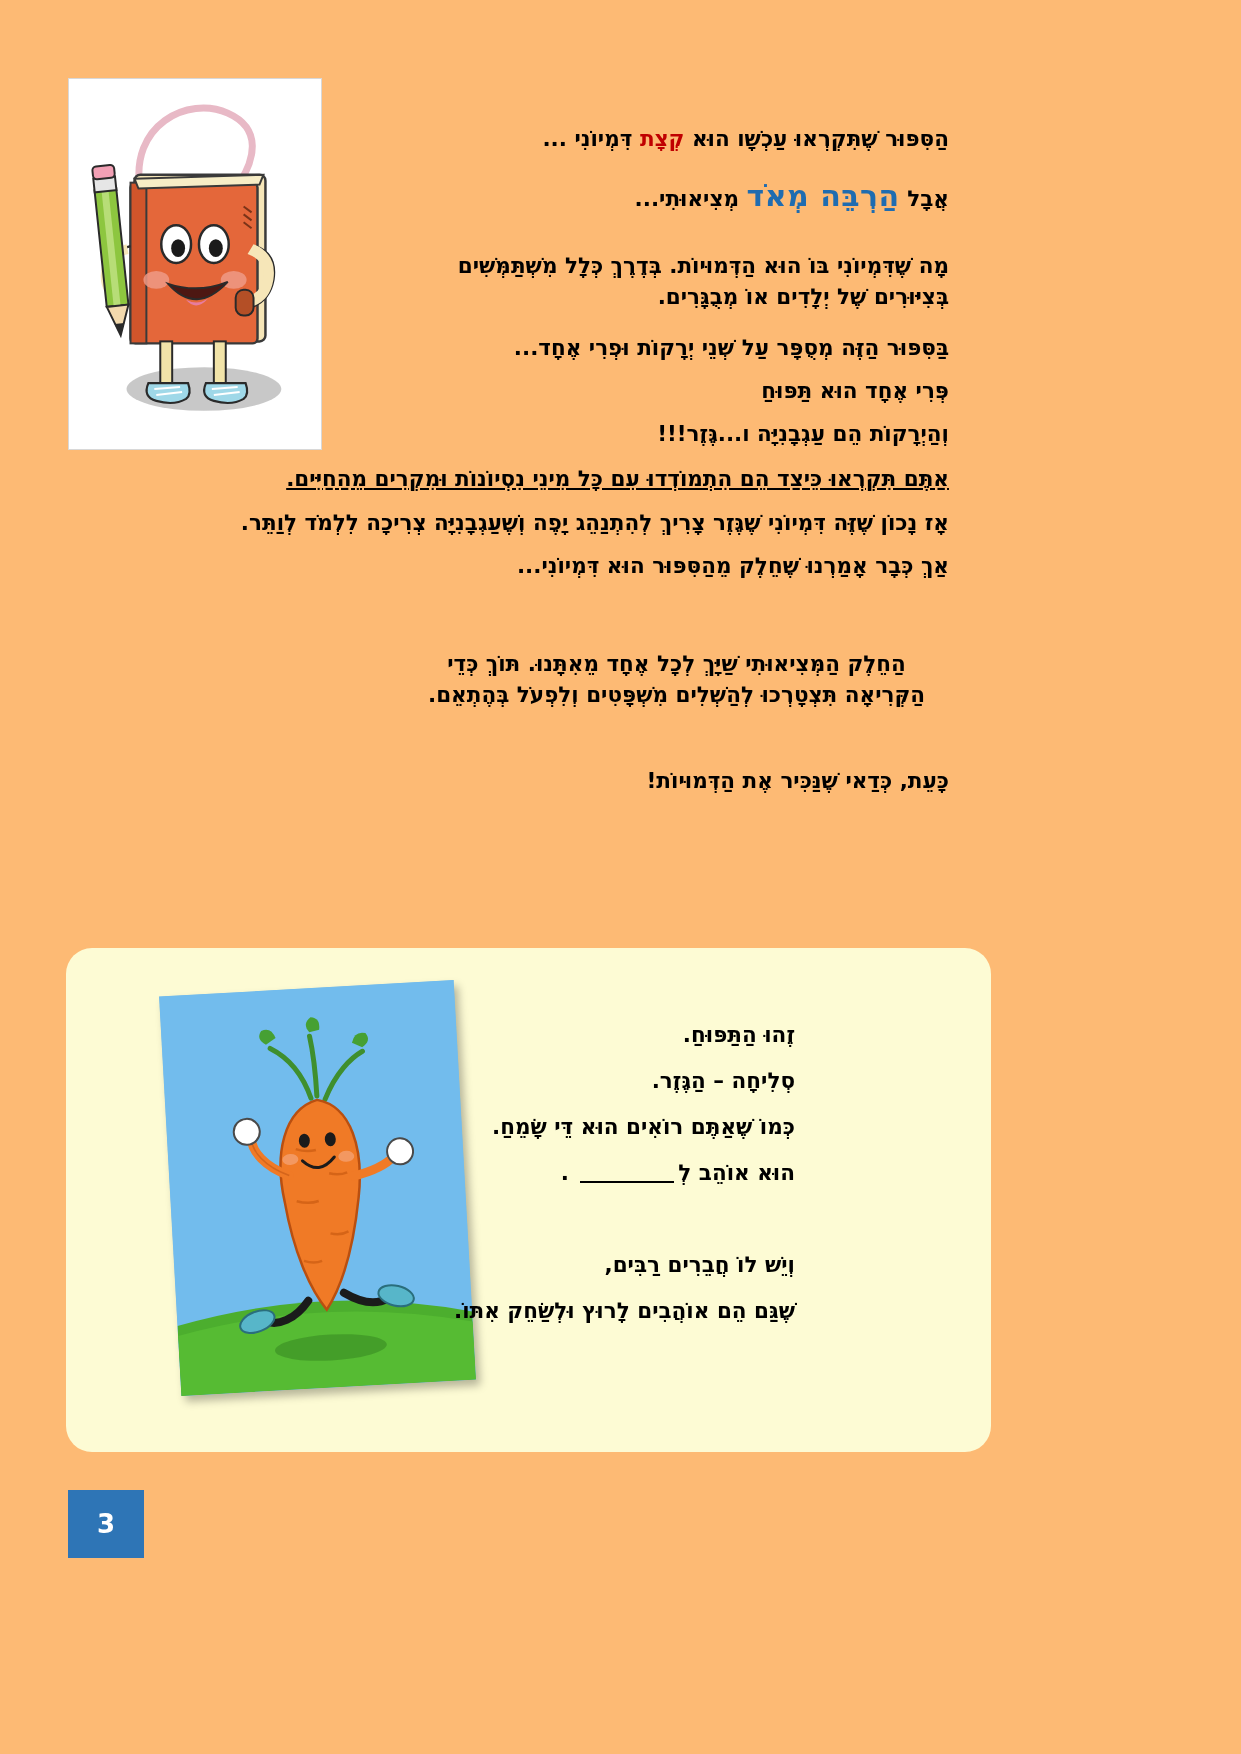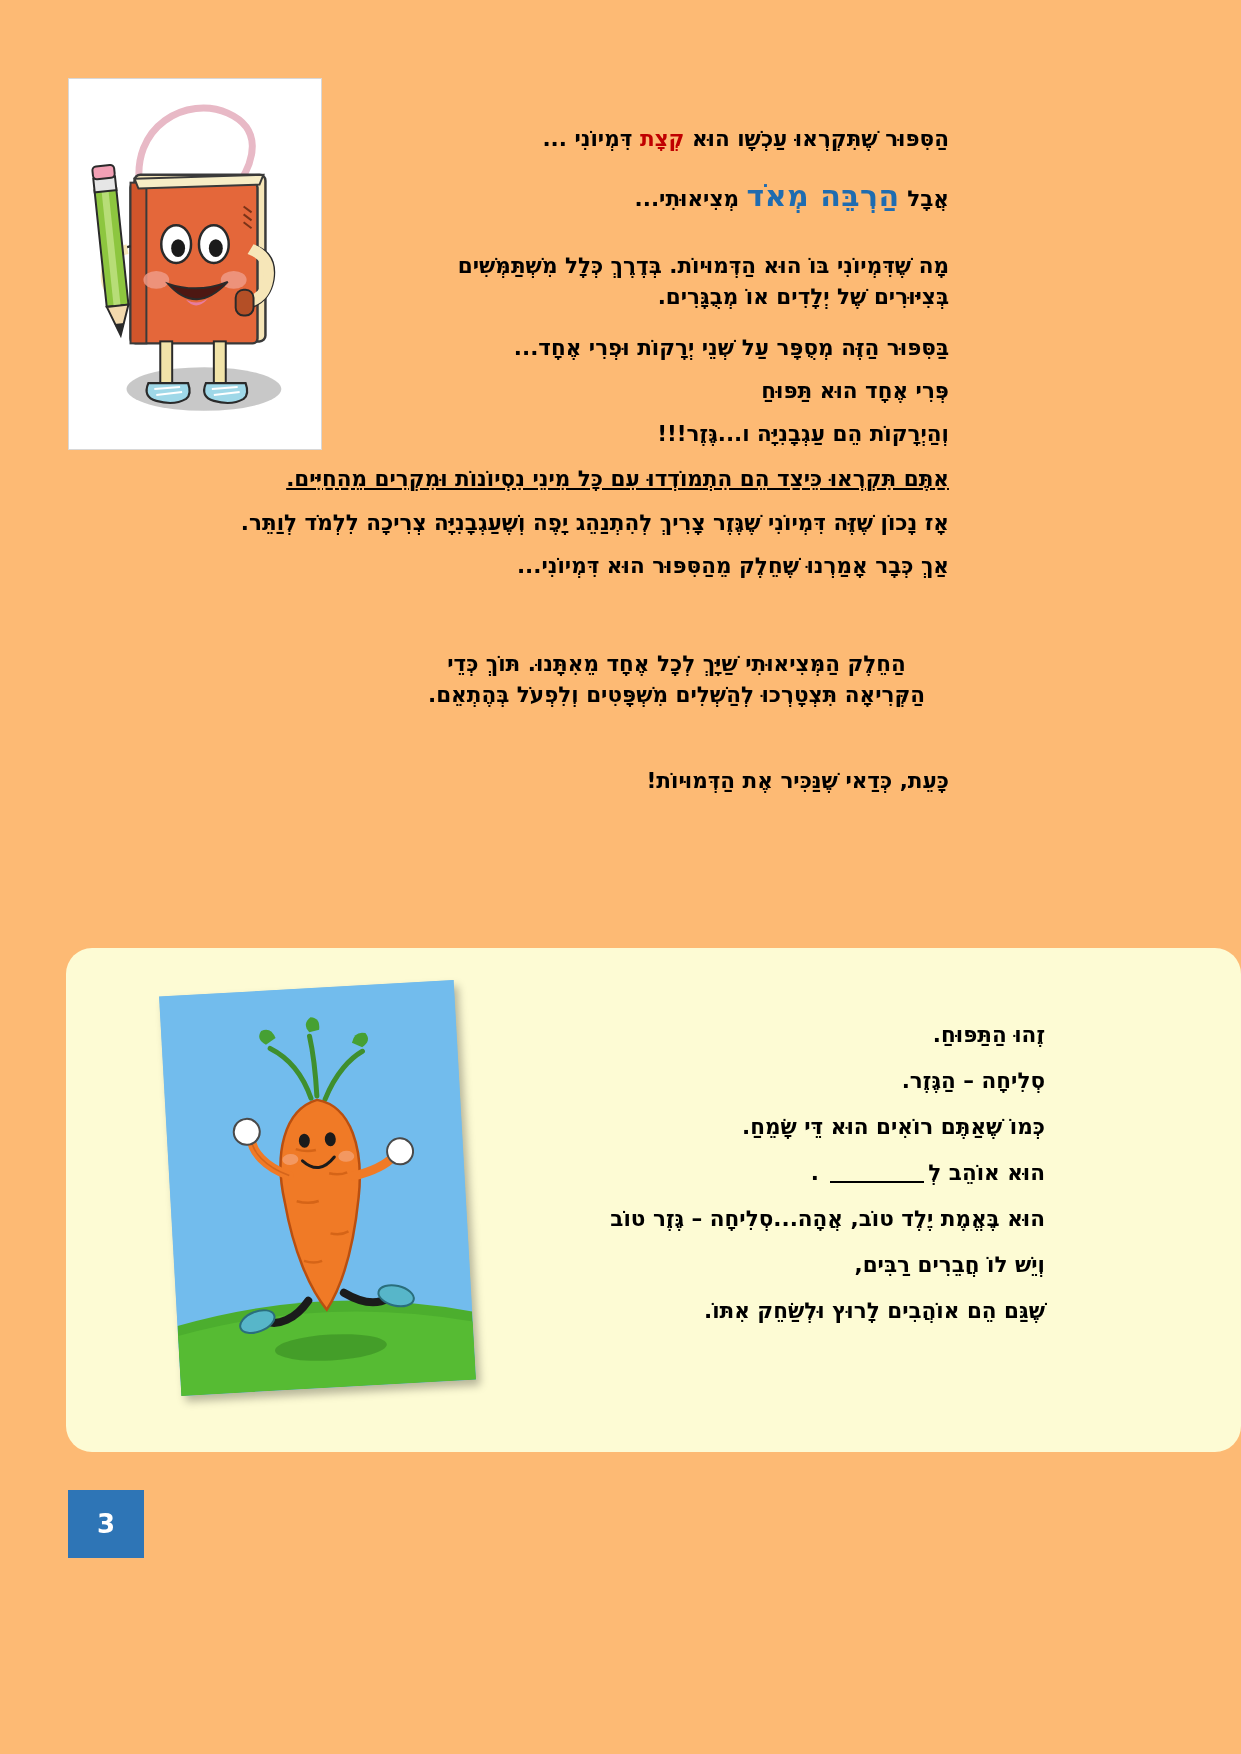--- a/index.html
+++ b/index.html
@@ -33,21 +33,21 @@
     font-size:21.5px;font-weight:bold;line-height:1.45;
     direction:rtl;text-align:center;
   }
   .closing{
     position:absolute;right:292px;
     font-size:21.5px;font-weight:bold;white-space:nowrap;direction:rtl;
   }
 
   
   .yellow-box{
-    position:absolute;left:66px;top:948px;width:1175px;height:504px;
+    position:absolute;left:66px;top:948px;width:925px;height:504px;
     background:#fdfbd4;border-radius:26px;box-sizing:border-box;
   }
   .carrot-figure{
     position:absolute;left:104px;top:40px;width:295px;height:400px;
     transform:rotate(-3.2deg);
     box-shadow:4px 6px 9px rgba(0,0,0,.28);
     overflow:hidden;background:#79bdea;
   }
   .carrot-figure svg{display:block;width:100%;height:100%;}
 
@@ -218,21 +218,20 @@
       </svg>
     </div>
 
     <div class="yellow-lines">
       <div class="yln" style="top:76px;">זֶהוּ הַתַּפּוּחַ.</div>
       <div class="yln" style="top:122px;">סְלִיחָה – הַגֶּזֶר.</div>
       <div class="yln" style="top:168px;">כְּמוֹ שֶׁאַתֶּם רוֹאִים הוּא דֵּי שָׂמֵחַ.</div>
       <div class="yln" style="top:214px;">
         <span>הוּא אוֹהֵב לְ</span><span class="blank-fill"></span><span> .</span>
       </div>
-      <div class="yln" style="top:260px;">הוּא בֶּאֱמֶת יֶלֶד טוֹב, אֲהָה...סְלִיחָה – גֶּזֶר טוֹב</div>
       <div class="yln" style="top:306px;">וְיֵשׁ לוֹ חֲבֵרִים רַבִּים,</div>
       <div class="yln" style="top:352px;">שֶׁגַּם הֵם אוֹהֲבִים לָרוּץ וּלְשַׂחֵק אִתּוֹ.</div>
     </div>
   </div>
 
   <div class="page-number-box">3</div>
 
 </div>
 
 </body></html>

